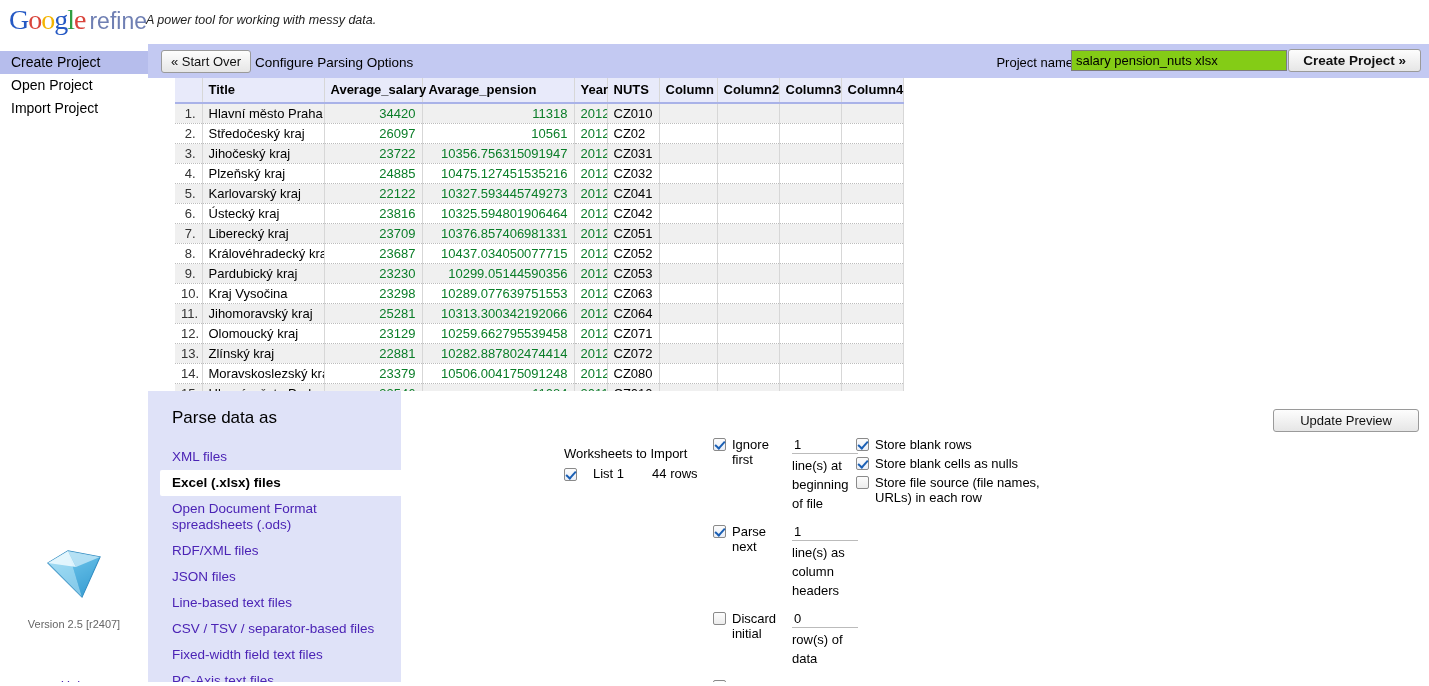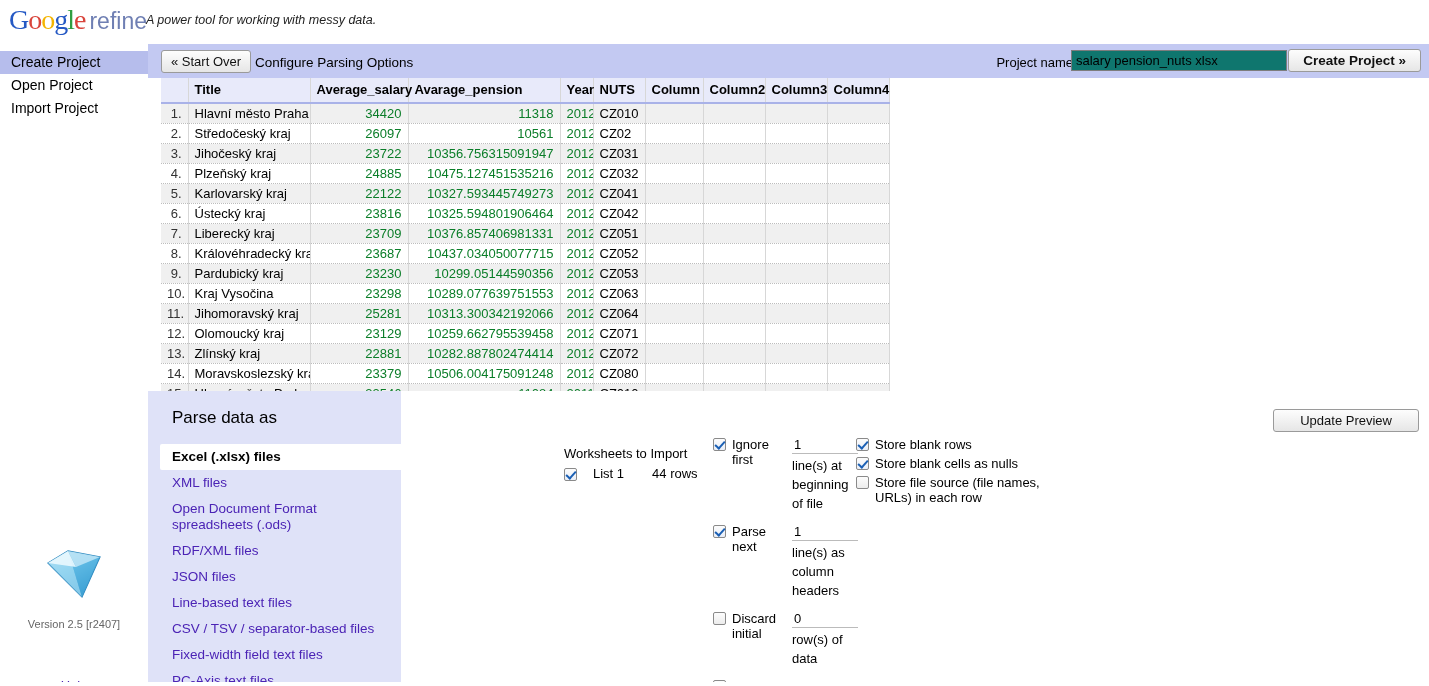--- a/index.html
+++ b/index.html
@@ -38,28 +38,28 @@
     font-family: "Liberation Sans", sans-serif;
     background: linear-gradient(#fdfdfd, #e6e6e6);
     border: 1px solid #9a9a9a; border-radius: 3px;
     padding: 3px 9px; font-size: 13px; color: #111; cursor: pointer;
   }
   .btn-startover { position: absolute; left: 13px; top: 6px; font-size: 13px; }
   .tabtext { position: absolute; left: 107px; top: 11px; font-size: 13.5px; color: #000; }
   .pn-label { position: absolute; right: 356px; top: 11px; font-size: 13px; color: #000; white-space: nowrap; }
   .pn-input {
     position: absolute; right: 142px; top: 6px; width: 216px; height: 21px;
-    border: 1px solid #7d7d7d; background: #0f766e; font-family: "Liberation Sans", sans-serif;
+    border: 1px solid #7d7d7d; background: #84cc16; font-family: "Liberation Sans", sans-serif;
     font-size: 13px; padding: 1px 4px; color: #000;
   }
   .btn-create { position: absolute; right: 8px; top: 5px; font-weight: bold; font-size: 13.5px; padding: 3px 14px; }
 
   
   .tablewrap { position: absolute; left: 148px; top: 78px; width: 1281px; height: 313px; background: #fff; overflow: hidden; }
-  table.preview { border-collapse: collapse; table-layout: fixed; width: 714px; margin-left: 13px; }
+  table.preview { border-collapse: collapse; table-layout: fixed; width: 714px; margin-left: 27px; }
   table.preview th {
     background: #e8eafa; border-bottom: 2px solid #a9b2e8; border-right: 1px solid #d7d7d7;
     font-size: 13px; font-weight: bold; text-align: left; padding: 4px 6px 5px 6px; height: 24px;
     white-space: nowrap;
   }
   table.preview th.num { background: #e8eafa; border-right: 1px solid #d7d7d7; }
   table.preview th.ralign { text-align: left; }
   table.preview td {
     border-right: 1px solid #d7d7d7; border-bottom: 1px dotted #bdbdbd;
     font-size: 13px; padding: 2px 6px; height: 19px; white-space: nowrap; overflow: hidden;
@@ -382,22 +382,22 @@
           </tr>
         </tbody>
     </table>
   </div>
 
   <div class="lower">
 
     <div class="parsepanel">
       <div class="parse-title">Parse data as</div>
       <div class="parse-list" id="parse-list">
+          <div class="parse-item">XML files</div>
           <div class="parse-item sel">Excel (.xlsx) files</div>
-          <div class="parse-item">XML files</div>
           <div class="parse-item">Open Document Format spreadsheets (.ods)</div>
           <div class="parse-item">RDF/XML files</div>
           <div class="parse-item">JSON files</div>
           <div class="parse-item">Line-based text files</div>
           <div class="parse-item">CSV / TSV / separator-based files</div>
           <div class="parse-item">Fixed-width field text files</div>
           <div class="parse-item">PC-Axis text files</div>
         </div>
     </div>
 

